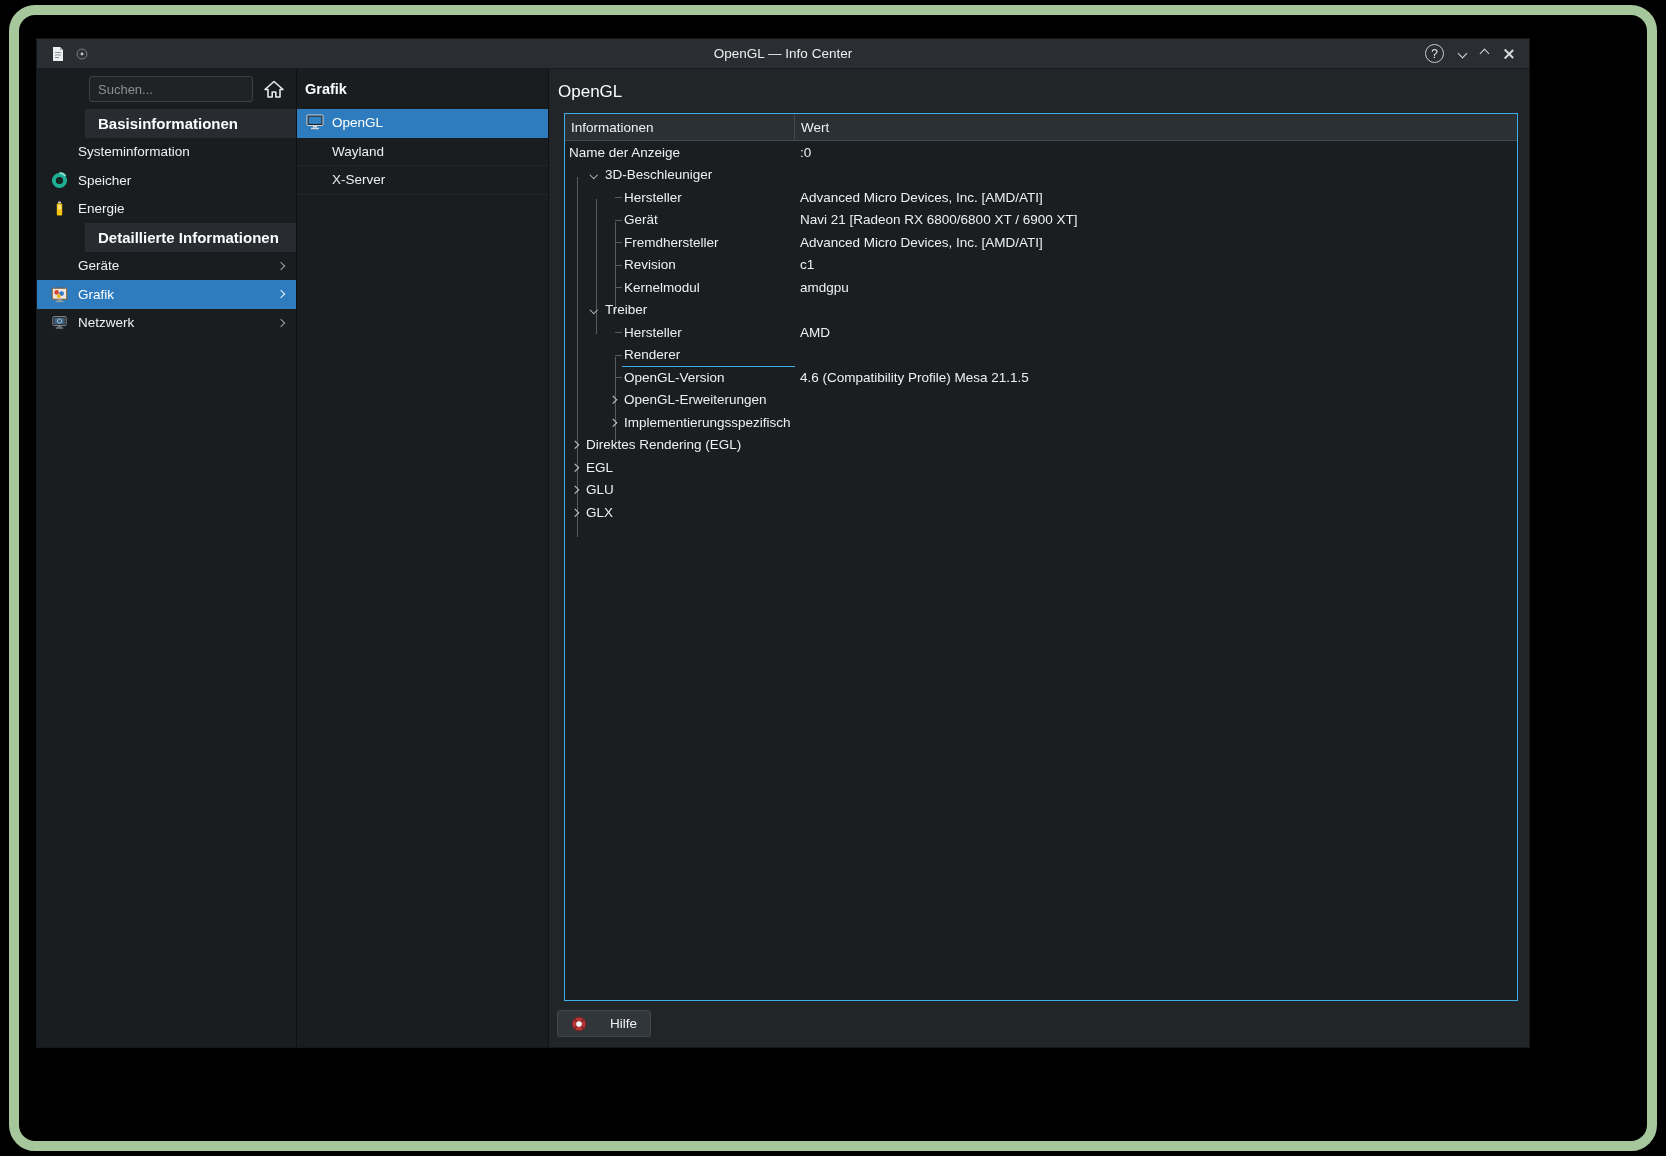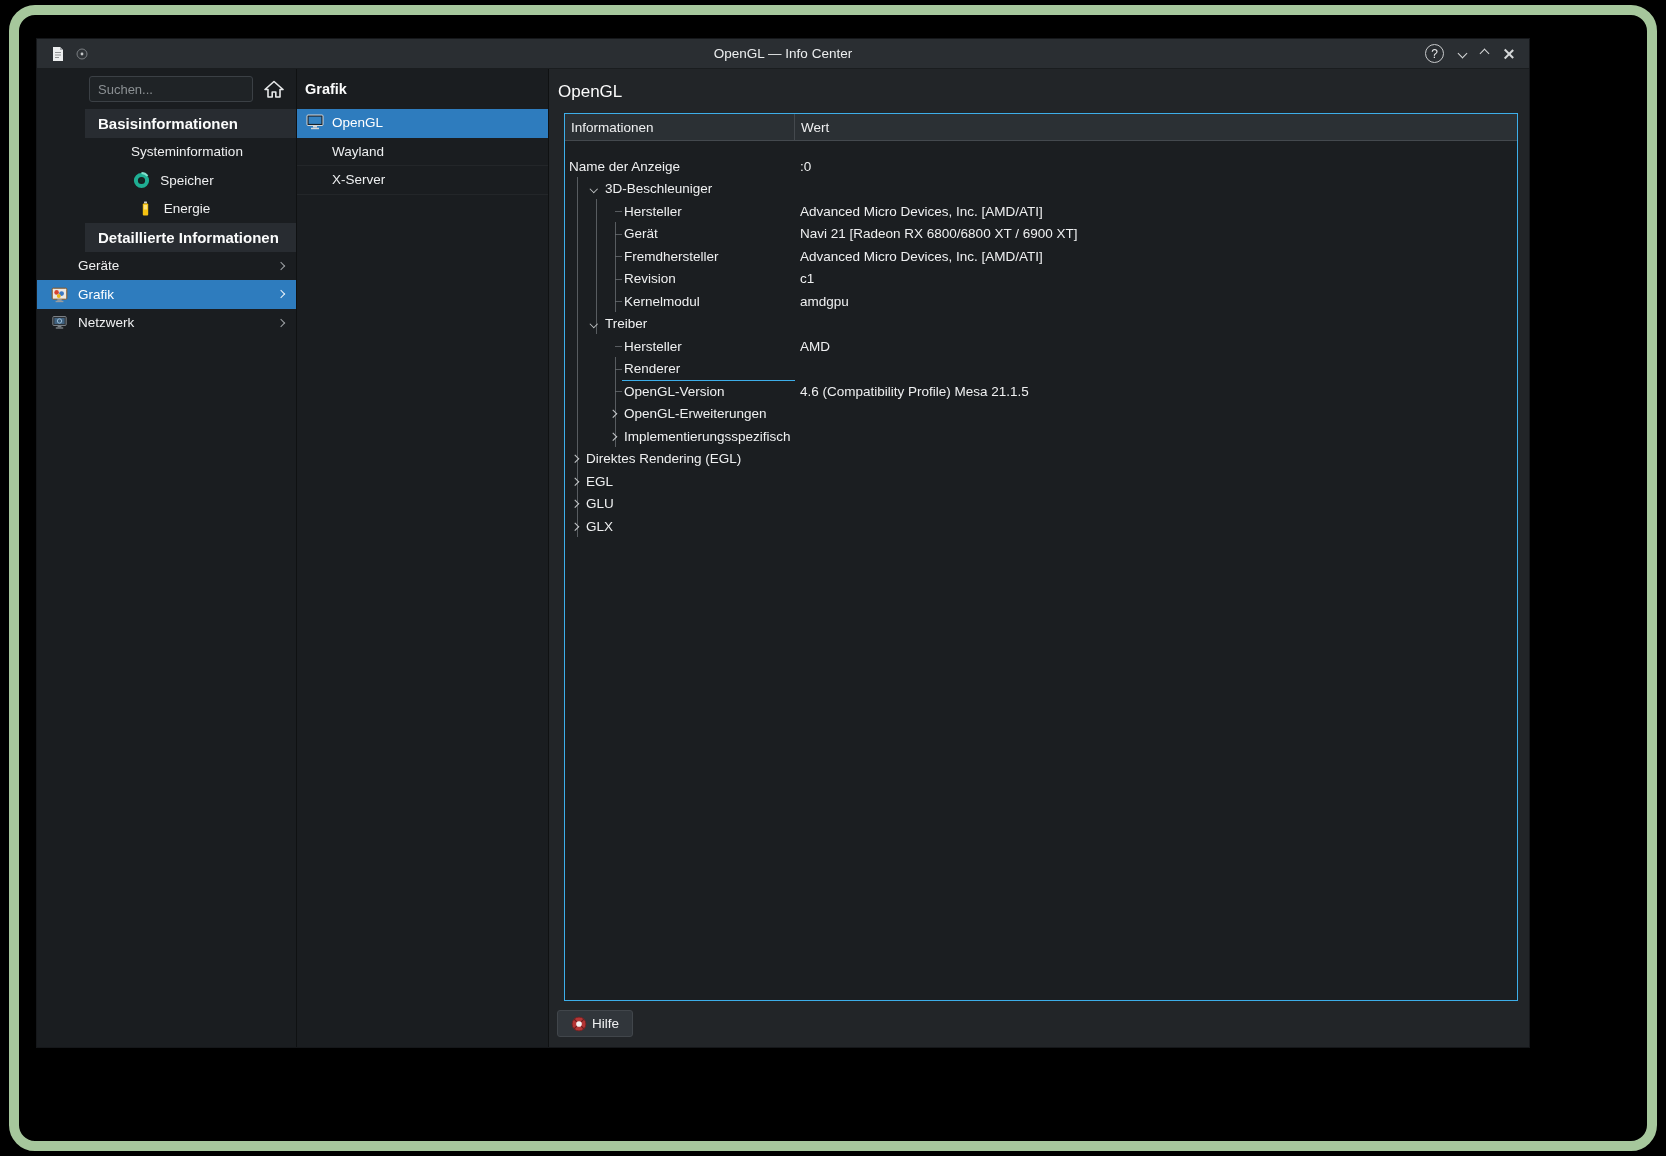--- a/index.html
+++ b/index.html
@@ -31,21 +31,21 @@
 
   
   .sidebar{width:260px;background:#1a1d20;border-right:1px solid #0f1112;display:flex;flex-direction:column;flex:0 0 auto;}
   .side-toolbar{height:40px;display:flex;align-items:center;padding-left:52px;padding-right:6px;flex:0 0 auto;}
   .search{width:164px;height:26px;background:#1f2326;border:1px solid #3b4045;border-radius:3px;
           color:#fca5a5;font-size:13px;padding:0 8px;outline:none;font-family:inherit;}
   .search::placeholder{color:#8b9093;}
   .home-btn{margin-left:auto;width:32px;height:30px;display:flex;align-items:center;justify-content:center;border-radius:3px;}
   .side-row{height:28.5px;display:flex;align-items:center;flex:0 0 auto;font-size:13.5px;}
   .side-header{background:#282c31;font-weight:bold;font-size:15px;padding-left:13px;color:#fbfcfc;margin-left:48px;}
-  .side-item{padding-left:14px;color:#eff0f1;cursor:default;justify-content:center;}
+  .side-item{padding-left:14px;color:#eff0f1;cursor:default;}
   .side-item .s-icon{width:27px;display:flex;align-items:center;flex:0 0 auto;}
   .side-item.selected{background:#2e7cbe;color:#ffffff;}
   .side-item .chev{color:#9da1a4;margin-left:auto;margin-right:12px;width:6px;height:6px;}
   .side-item.selected .chev{color:#eaf3fa;}
   .side-fill{flex:1;}
 
   
   .middle{width:252px;background:#1a1d20;border-right:1px solid #0f1112;display:flex;flex-direction:column;flex:0 0 auto;}
   .middle-header{height:40px;display:flex;align-items:center;padding-left:8px;font-weight:bold;font-size:14.5px;color:#fbfcfc;flex:0 0 auto;}
   .mid-item{height:28.5px;display:flex;align-items:center;padding-left:9px;font-size:13.5px;
@@ -54,36 +54,36 @@
   .mid-item.selected{background:#2e7cbe;color:#fff;border-bottom-color:#2e7cbe;}
 
   
   .content{flex:1;background:#222528;padding:0 11px 0 8px;display:flex;flex-direction:column;min-width:0;}
   .content-title{font-size:17px;color:#fcfcfc;padding:13px 0 11px 1px;flex:0 0 auto;}
   .table{border:1px solid #3daee9;height:888px;display:flex;flex-direction:column;background:#1b1e21;flex:0 0 auto;margin-left:7px;}
   .thead{display:flex;height:27px;background:#2b3034;border-bottom:1px solid #44494e;flex:0 0 auto;}
   .th{font-size:13.5px;color:#eff0f1;display:flex;align-items:center;padding-left:6px;}
   .th-label{width:230px;border-right:1px solid #44494e;flex:0 0 auto;}
   .th-value{flex:1;}
-  .tbody{position:relative;flex:1;padding-top:14px;overflow:hidden;}
+  .tbody{position:relative;flex:1;padding-top:0;overflow:hidden;}
   .guide{position:absolute;width:1px;background:#6d7276;opacity:.75;}
   .trow{display:flex;height:22.5px;align-items:center;font-size:13.5px;color:#eff0f1;}
   .tlabel{width:230px;flex:0 0 auto;position:relative;display:flex;align-items:center;height:100%;
           padding-left:calc(4px + var(--ind) * 19px);white-space:nowrap;}
   .tlabel.tick::before{content:'';position:absolute;top:50%;left:calc(12px + var(--ind) * 19px - 19px + 19px);
           left:calc(12px + (var(--ind) - 1) * 19px + 19px);width:0;}
   
   .tlabel.tick::before{content:'';position:absolute;top:50%;left:calc(12px + var(--ind) * 19px);width:7px;height:1px;background:#6d7276;opacity:.75;}
   .expander{width:17px;display:inline-flex;align-items:center;justify-content:flex-start;flex:0 0 auto;color:#c3c6c8;}
   .expander .chev{width:5.5px;height:5.5px;border-width:1.4px;margin-left:3px;}
   .expander.leaf{visibility:hidden;}
   .tvalue{flex:1;padding-left:5px;white-space:nowrap;overflow:hidden;}
   .trow.current .tlabel::after{content:'';position:absolute;left:57px;right:0;bottom:-1px;height:1px;background:#3daee9;}
   .footer{display:flex;margin-top:9px;flex:0 0 auto;}
-  .help-button{display:inline-flex;align-items:center;gap:5px;height:27px;padding:0 13px;
+  .help-button{display:inline-flex;align-items:center;gap:23px;height:27px;padding:0 13px;
                background:#31363b;border:1px solid #41464b;border-radius:3px;color:#eff0f1;font-size:13.5px;cursor:default;}
 </style>
 </head>
 <body>
 
 <div class="stage">
   <div class="desktop-frame"></div>
 
   <div class="window">
 

